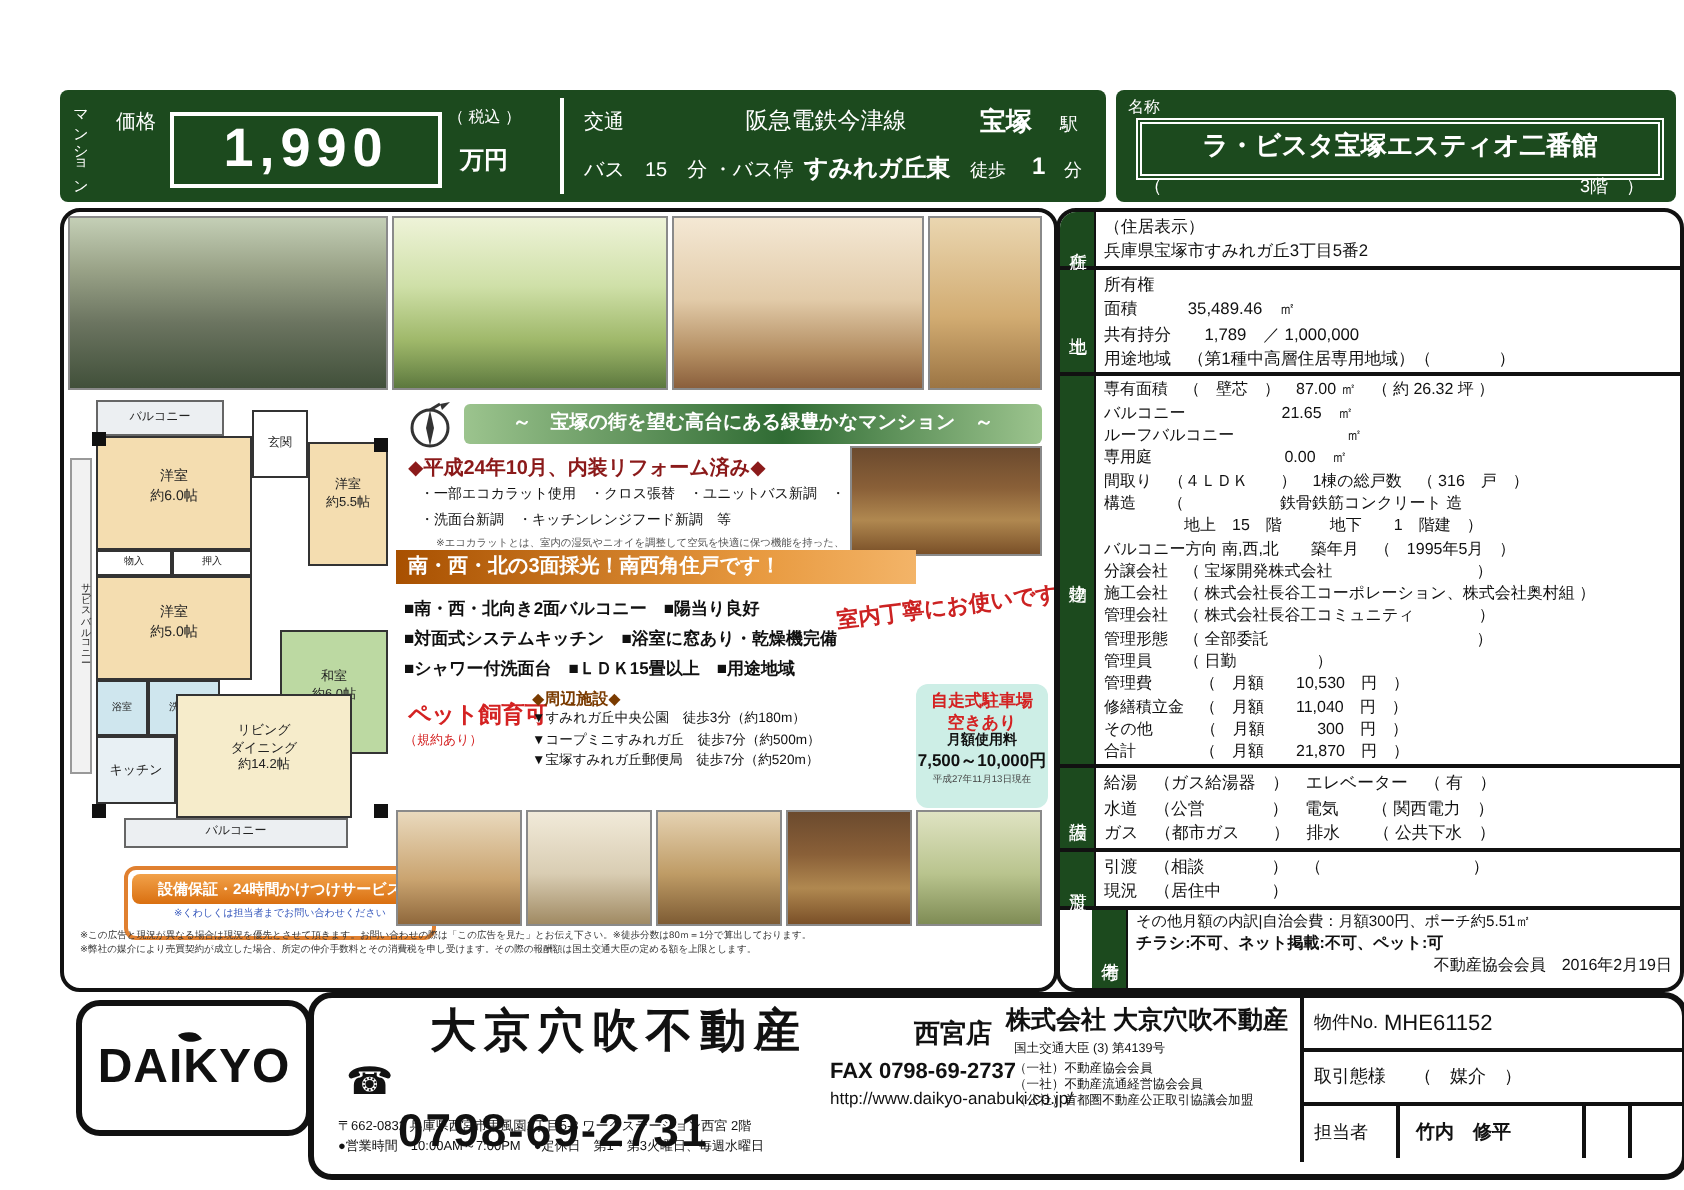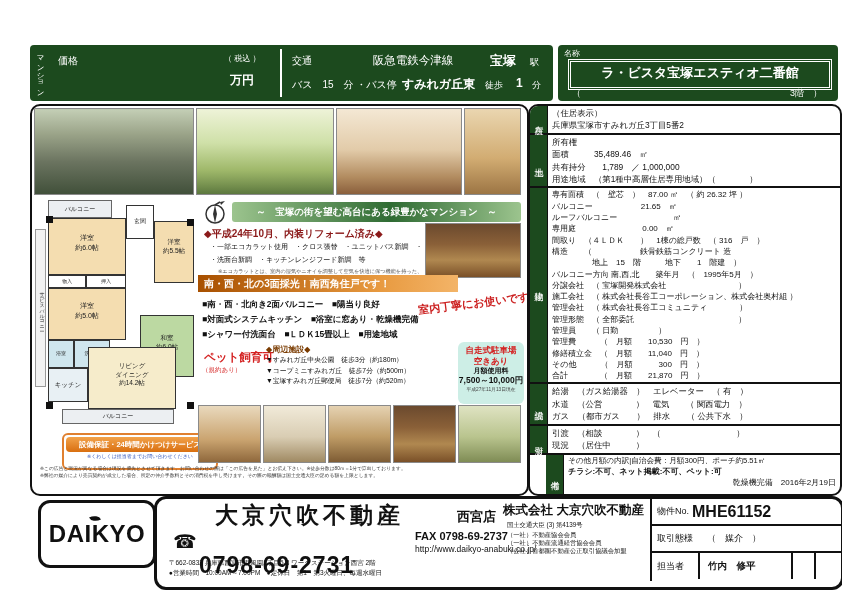--- a/index.html
+++ b/index.html
@@ -155,37 +155,38 @@
   .f-corp{left:346px;top:3px;font-size:12.5px;font-weight:bold;white-space:nowrap;}
   .f-lic{font-size:6.3px;line-height:8.6px;white-space:nowrap;}
   .f-lic1{left:350px;top:22px;}
   .f-lic2{left:350px;top:32px;}
   .f-lic3{left:350px;top:40px;}
   .f-lic4{left:350px;top:48px;}
   .f-table{left:493px;top:0px;width:189px;height:82px;border-left:2px solid #111;}
   .ft-row{box-sizing:border-box;border-bottom:2px solid #111;height:27px;display:flex;align-items:center;}
   .ft-row:last-child{border-bottom:none;height:26px;}
   .ft-no-label{font-size:9px;padding-left:5px;}
-  .ft-no{font-size:16px;font-weight:bold;padding-left:3px;}
+  .ft-no{font-size:11px;font-weight:normal;padding-left:3px;}
   .ft-deal-label{font-size:9px;padding-left:5px;}
   .ft-deal{font-size:9px;padding-left:14px;}
   .ft-cell{height:100%;display:flex;align-items:center;box-sizing:border-box;border-right:2px solid #111;}
   .ft-c1{width:48px;font-size:9px;padding-left:5px;}
   .ft-c2{width:93px;font-size:9.5px;font-weight:bold;padding-left:8px;}
   .ft-c3{width:23px;}
   .ft-c4{width:23px;border-right:none;}
 </style>
 </head>
 <body>
 
 <div class="page">
 
   <div class="abs header-main">
     <div class="abs cat-vert">マンション</div>
     <div class="abs price-label">価格</div>
+    <div class="abs price-box">1,990</div>
     <div class="abs tax-note">（ 税込 ）</div>
     <div class="abs price-unit">万円</div>
     <div class="abs vdiv"></div>
     <div class="abs transport-label">交通</div>
     <div class="abs rail">阪急電鉄今津線</div>
     <div class="abs busline">バス　15　分 ・バス停</div>
     <div class="abs busstop">すみれガ丘東</div>
     <div class="abs station">宝塚</div>
     <div class="abs station-unit">駅</div>
     <div class="abs walk-label">徒歩</div>
@@ -349,21 +350,21 @@
       <div class="sec-body">
         <div class="trow">引渡　（相談　　　　）　（　　　　　　　　　）</div>
         <div class="trow">現況　（居住中　　　）</div>
       </div>
     </div>
     <div class="sec">
       <div class="sec-label">備考</div>
       <div class="sec-body">
         <div class="rem1">その他月額の内訳|自治会費：月額300円、ポーチ約5.51㎡</div>
         <div class="rem2">チラシ:不可、ネット掲載:不可、ペット:可</div>
-        <div class="rem3">乾燥機完備　2016年2月19日</div>
+        <div class="rem3">不動産協会会員　2016年2月19日</div>
       </div>
     </div>
   </div>
 
   <div class="abs logo-box">
     <div class="logo-text">DAIKYO<span class="logo-leaf"></span></div>
   </div>
 
   <div class="abs footer-box">
     <div class="abs f-title">大京穴吹不動産</div>

